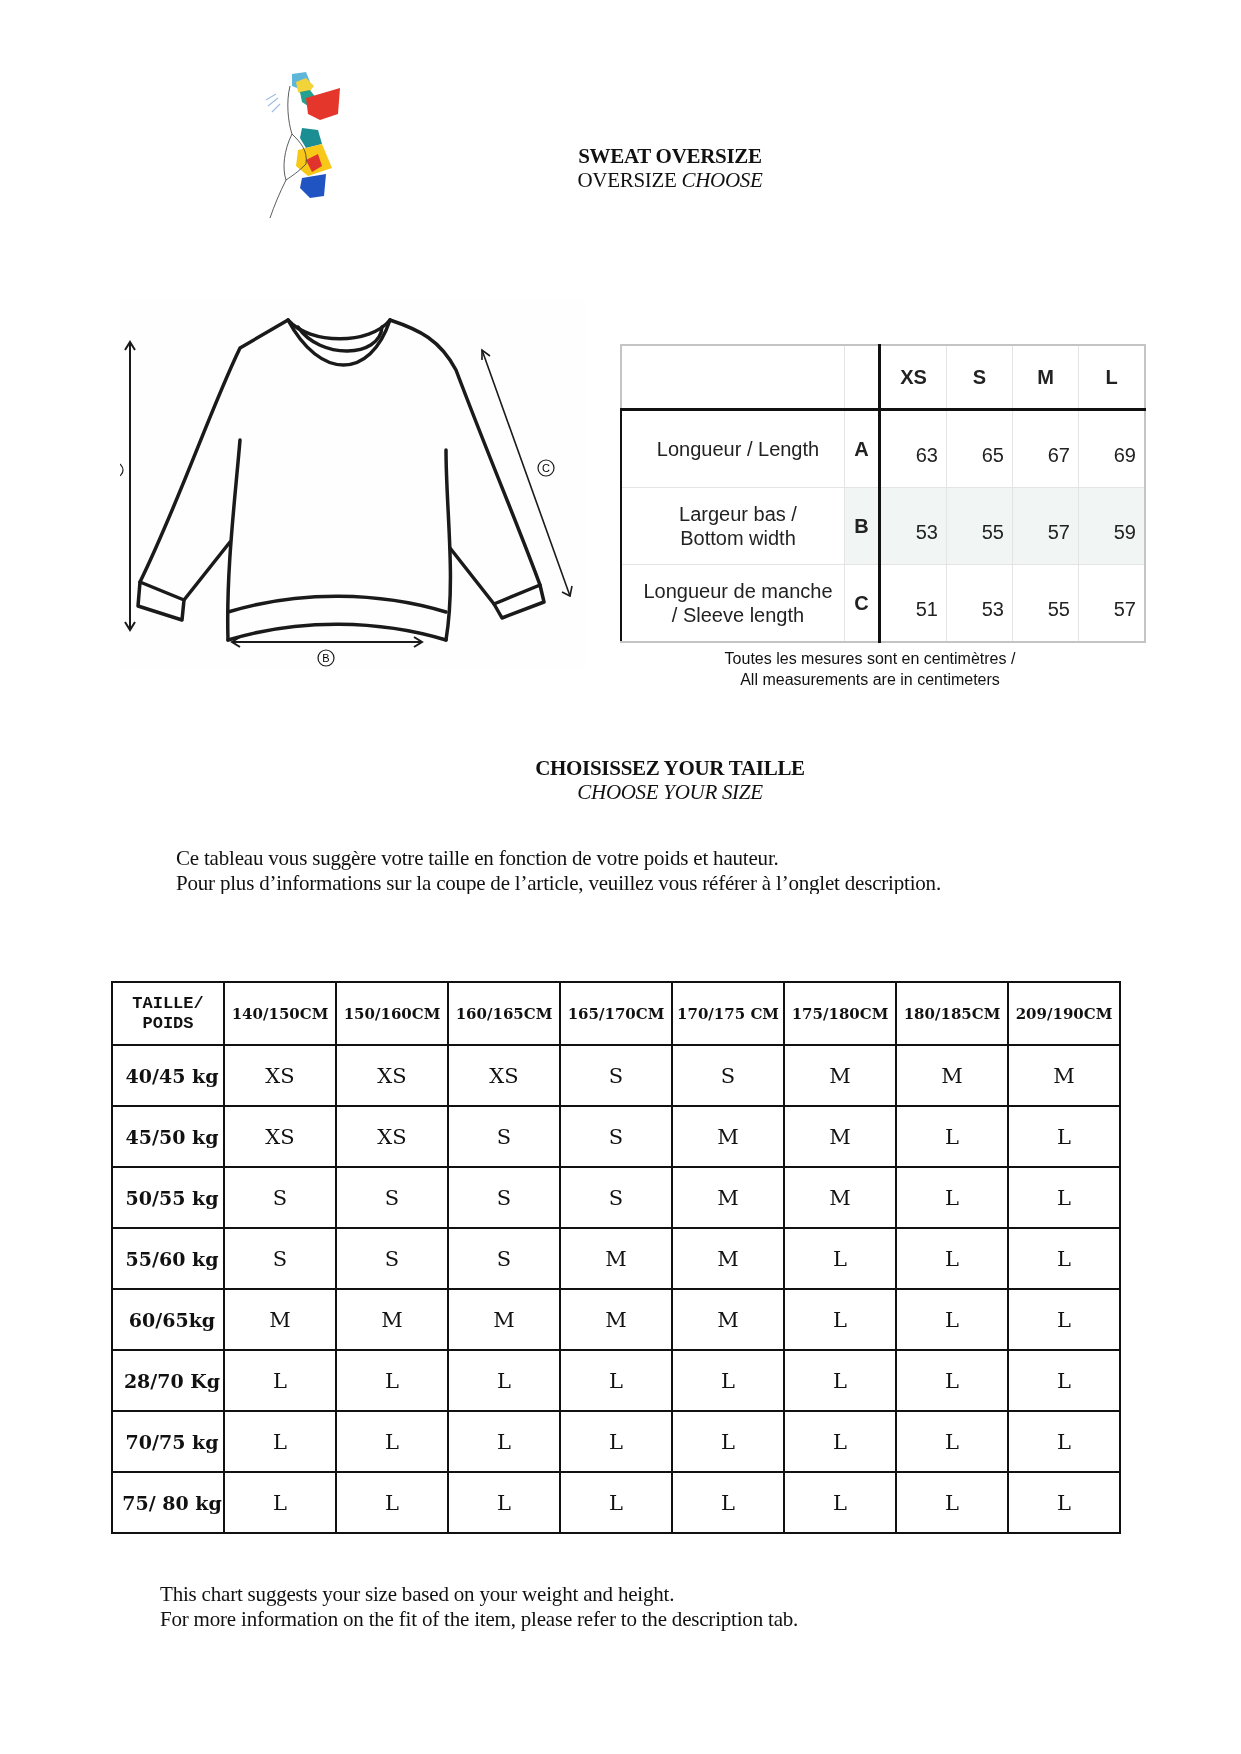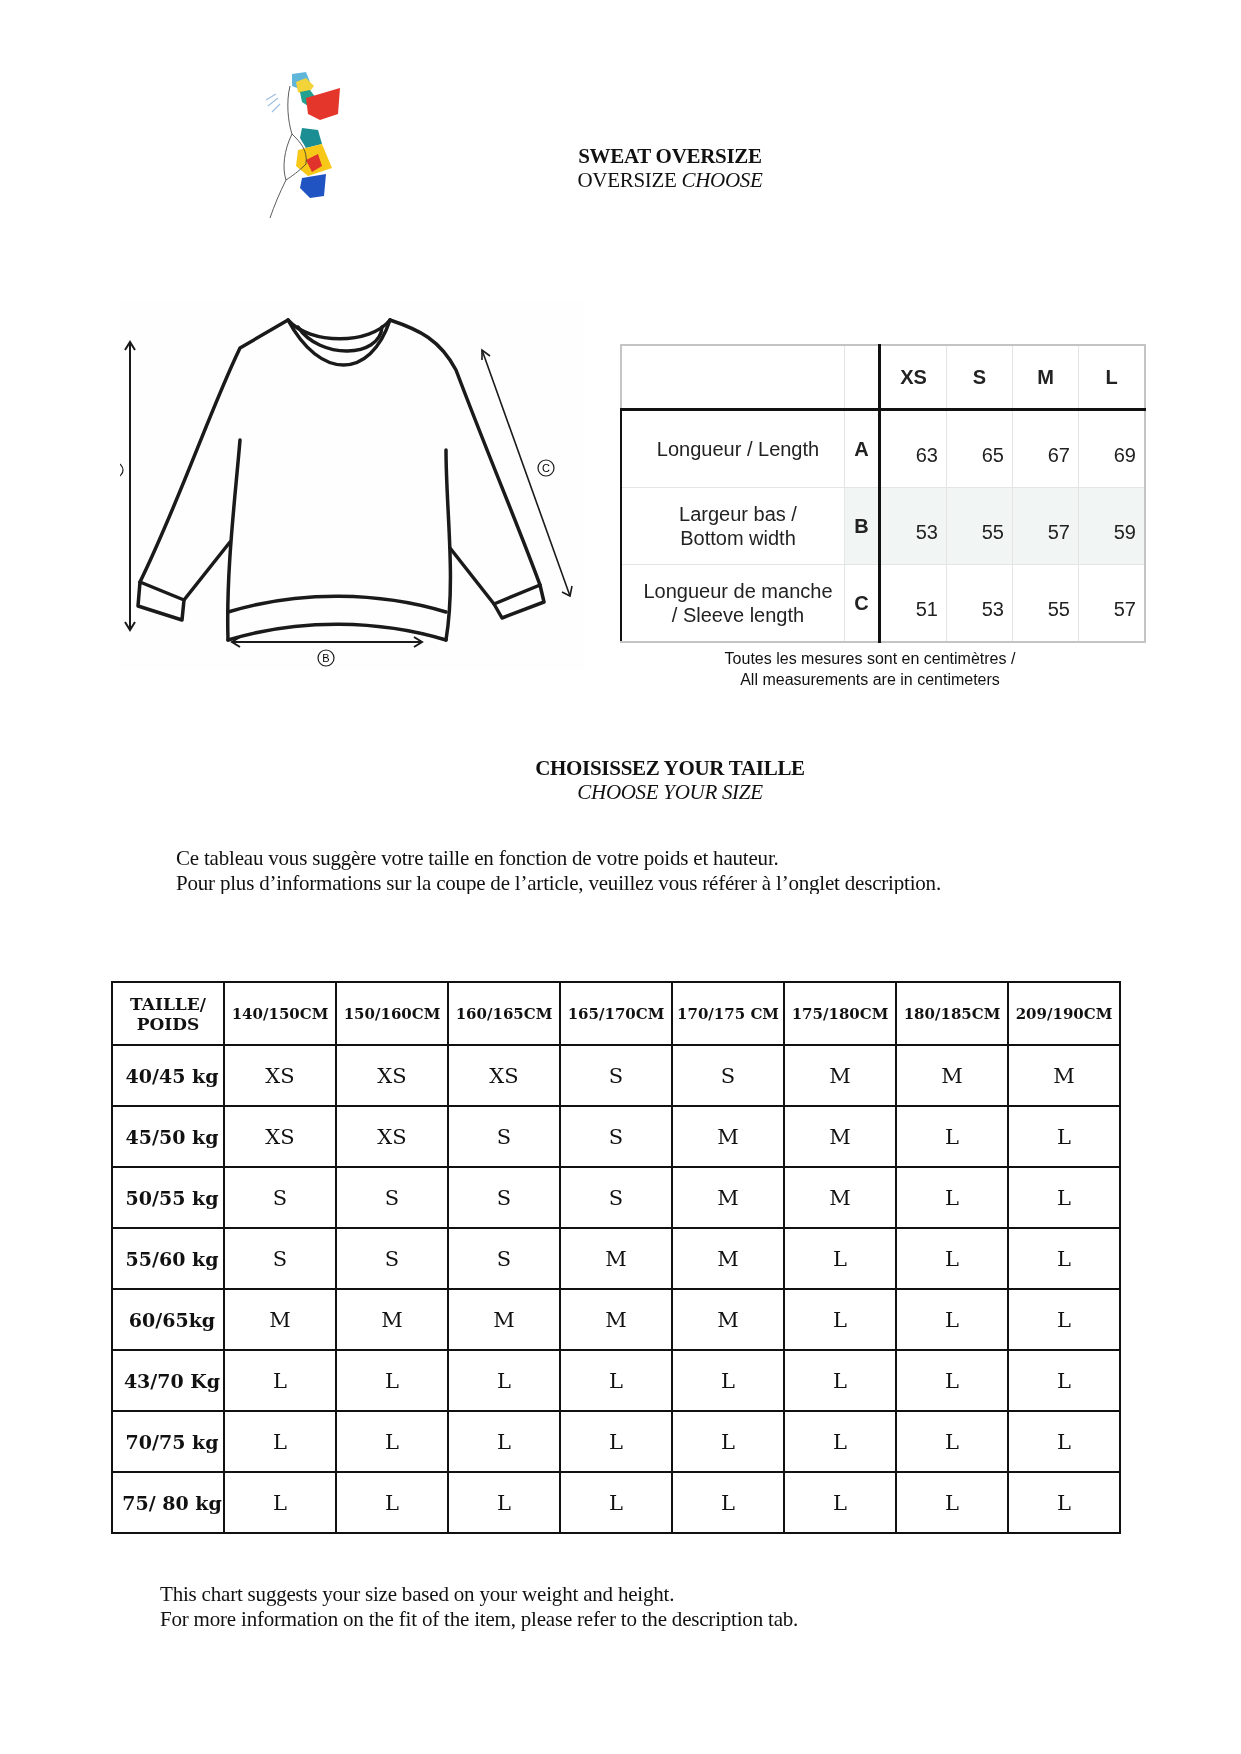--- a/index.html
+++ b/index.html
@@ -42,21 +42,21 @@
   #choose-block { position: absolute; left: 470px; top: 756px; width: 400px; text-align: center; }
   #choose-block .c1 { font-weight: bold; font-size: 21px; line-height: 24px; letter-spacing: -0.3px; }
   #choose-block .c2 { font-style: italic; font-size: 21px; line-height: 24px; letter-spacing: -0.3px; }
 
   #fr-intro { position: absolute; left: 176px; top: 846px; width: 960px; font-size: 21px; line-height: 25px; height: 48px; overflow: hidden; letter-spacing: -0.2px; }
 
   
   #size-table { position: absolute; left: 111px; top: 981px; border-collapse: collapse; border: 2px solid #111; }
   #size-table th, #size-table td { border: 2px solid #111; text-align: center; padding: 0; }
   #size-table th { height: 61px; font-size: 15px; font-weight: bold; }
-  #size-table th.corner { width: 110px; font-size: 17px; line-height: 20px; }
+  #size-table th.corner { width: 110px; font-size: 17px; line-height: 20px; font-family: Liberation Mono, monospace; }
   #size-table th.hcol { width: 110px; }
   #size-table td { height: 59px; font-size: 21px; }
   #size-table td.weight { font-weight: bold; font-size: 19px; padding-left: 8px; }
 
   #en-outro { position: absolute; left: 160px; top: 1582px; width: 960px; font-size: 21px; line-height: 25px; letter-spacing: -0.2px; }
 </style>
 </head>
 <body>
 
 <svg id="logo" viewBox="0 0 80 148">
@@ -241,21 +241,21 @@
         <td>M</td>
         <td>M</td>
         <td>M</td>
         <td>M</td>
         <td>M</td>
         <td>L</td>
         <td>L</td>
         <td>L</td>
       </tr>
       <tr>
-        <td class="weight">43/70 Kg</td>
+        <td class="weight">28/70 Kg</td>
         <td>L</td>
         <td>L</td>
         <td>L</td>
         <td>L</td>
         <td>L</td>
         <td>L</td>
         <td>L</td>
         <td>L</td>
       </tr>
       <tr>

